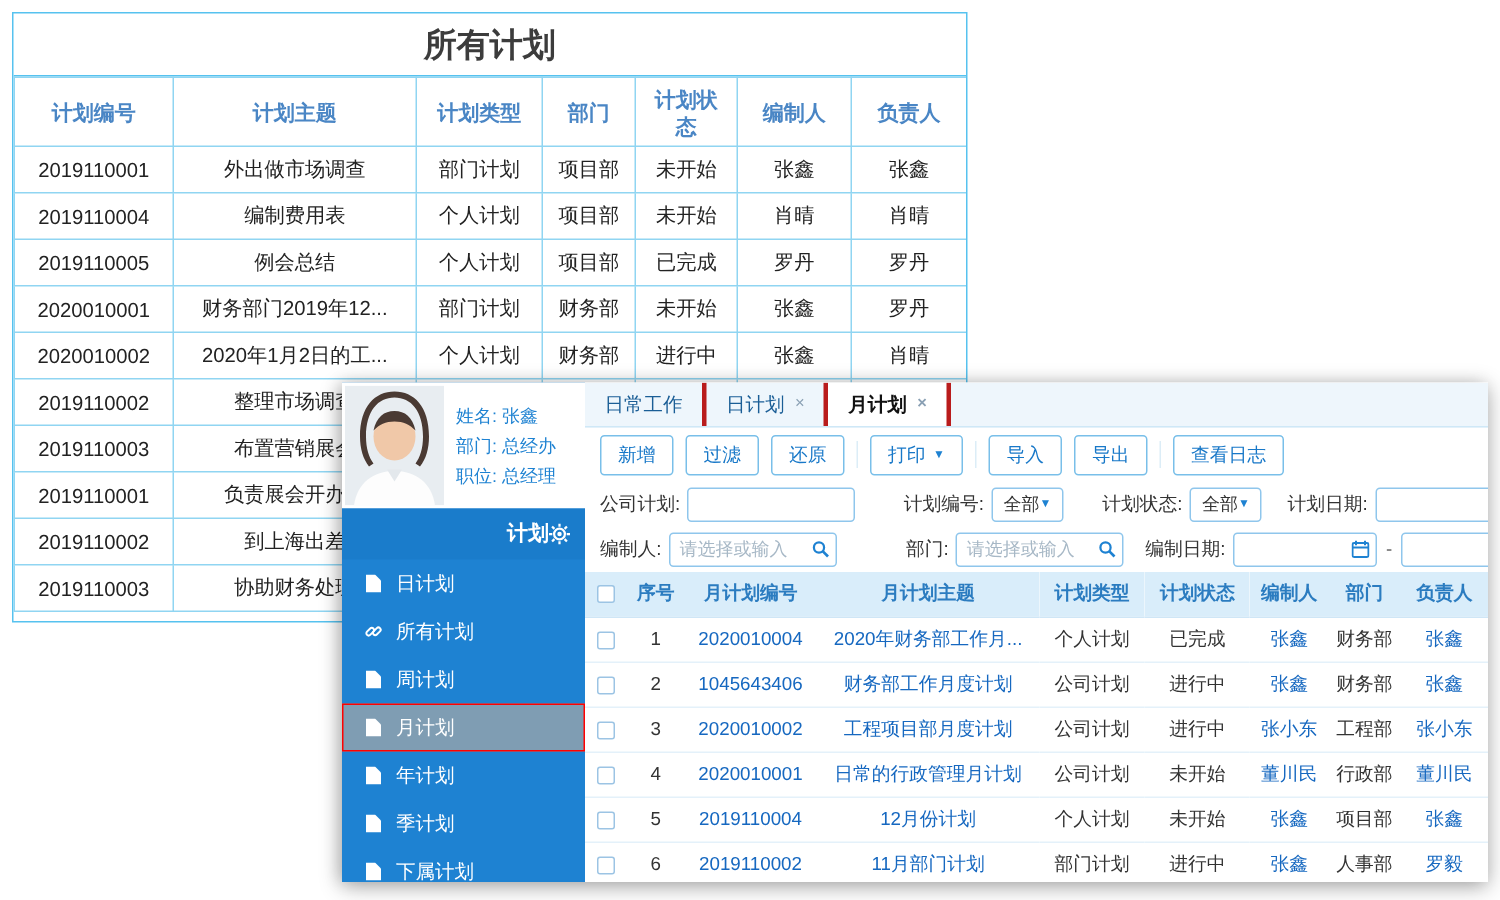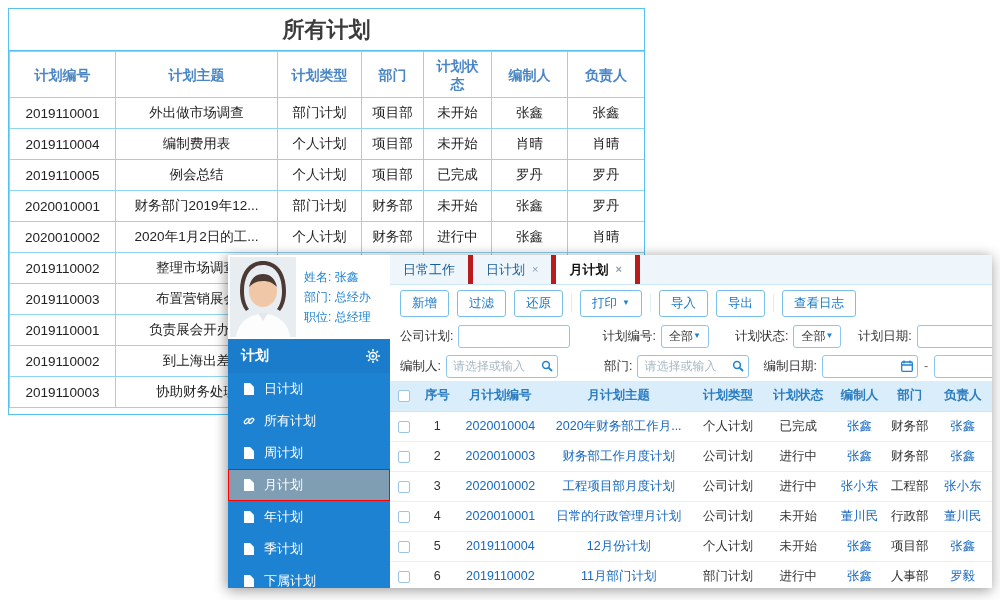--- a/index.html
+++ b/index.html
@@ -20,33 +20,33 @@
   
   .front-window{position:absolute;left:228px;top:255px;width:764px;height:333px;background:#fff;
     box-shadow:0 3px 14px rgba(0,0,0,.30), -3px 0 10px rgba(0,0,0,.15);display:flex;overflow:hidden}
 
   
   .sidebar{width:162px;flex:0 0 162px;background:#1e82d2;display:flex;flex-direction:column}
   .profile{background:#fff;height:84px;display:flex;padding:2px;flex:0 0 84px}
   .avatar{width:66px;height:80px;flex:0 0 66px;overflow:hidden}
   .pinfo{padding:10px 0 0 8px;color:#1e82d2;font-size:12px;line-height:20px;white-space:nowrap}
   .side-header{height:34px;flex:0 0 34px;background:#1a7ccb;color:#fff;font-size:14px;font-weight:bold;
-    display:flex;align-items:center;justify-content:space-between;padding:0 10px 0 13px}
+    display:flex;align-items:center;justify-content:flex-end;padding:0 10px 0 13px}
   .gear{display:inline-flex;cursor:pointer}
   .side-item{height:32px;display:flex;align-items:center;gap:9px;padding-left:15px;
     color:#fff;font-size:13px;cursor:pointer;white-space:nowrap}
   .side-item.selected{background:#7f9db3;outline:1px solid #f00;outline-offset:-1px}
   .mi{display:inline-flex;width:12px;justify-content:center}
 
   
   .main{flex:1;min-width:0;display:flex;flex-direction:column;overflow:hidden;background:#fff}
   .tabbar{height:30px;flex:0 0 30px;background:#eef6fc;border-bottom:1px solid #cfe8f7;
     display:flex;align-items:stretch}
   .tab{display:flex;align-items:center;gap:7px;padding:0 13px;font-size:13px;color:#1a5e96;
-    border-right:5px solid #b91c1c;cursor:pointer;white-space:nowrap}
+    border-right:3px solid #b91c1c;cursor:pointer;white-space:nowrap}
   .tab.active{background:#fff;color:#111;font-weight:bold}
   .tab .x{color:#8aa0b4;font-size:11px;line-height:1;cursor:pointer}
 
   .toolbar{height:36px;flex:0 0 36px;display:flex;align-items:center;gap:8px;padding:0 10px}
   .btn{border:1px solid #79bfe9;color:#1878c8;background:#fff;font-size:12.5px;padding:4px 11px;
     border-radius:3px;display:inline-flex;align-items:center;gap:5px;cursor:pointer;
     font-family:Liberation Serif, serif;white-space:nowrap}
   .caret{color:#1e82d2;font-size:8px;line-height:1}
   .vdiv{width:1px;height:18px;background:#dcedf7}
 
@@ -418,21 +418,21 @@
             <td class="link">2020年财务部工作月...</td>
             <td>个人计划</td>
             <td>已完成</td>
             <td class="link">张鑫</td>
             <td>财务部</td>
             <td class="link">张鑫</td>
           </tr>
           <tr>
             <td><span class="cb"></span></td>
             <td>2</td>
-            <td class="link">2020010003</td>
+            <td class="link">1045643406</td>
             <td class="link">财务部工作月度计划</td>
             <td>公司计划</td>
             <td>进行中</td>
             <td class="link">张鑫</td>
             <td>财务部</td>
             <td class="link">张鑫</td>
           </tr>
           <tr>
             <td><span class="cb"></span></td>
             <td>3</td>

